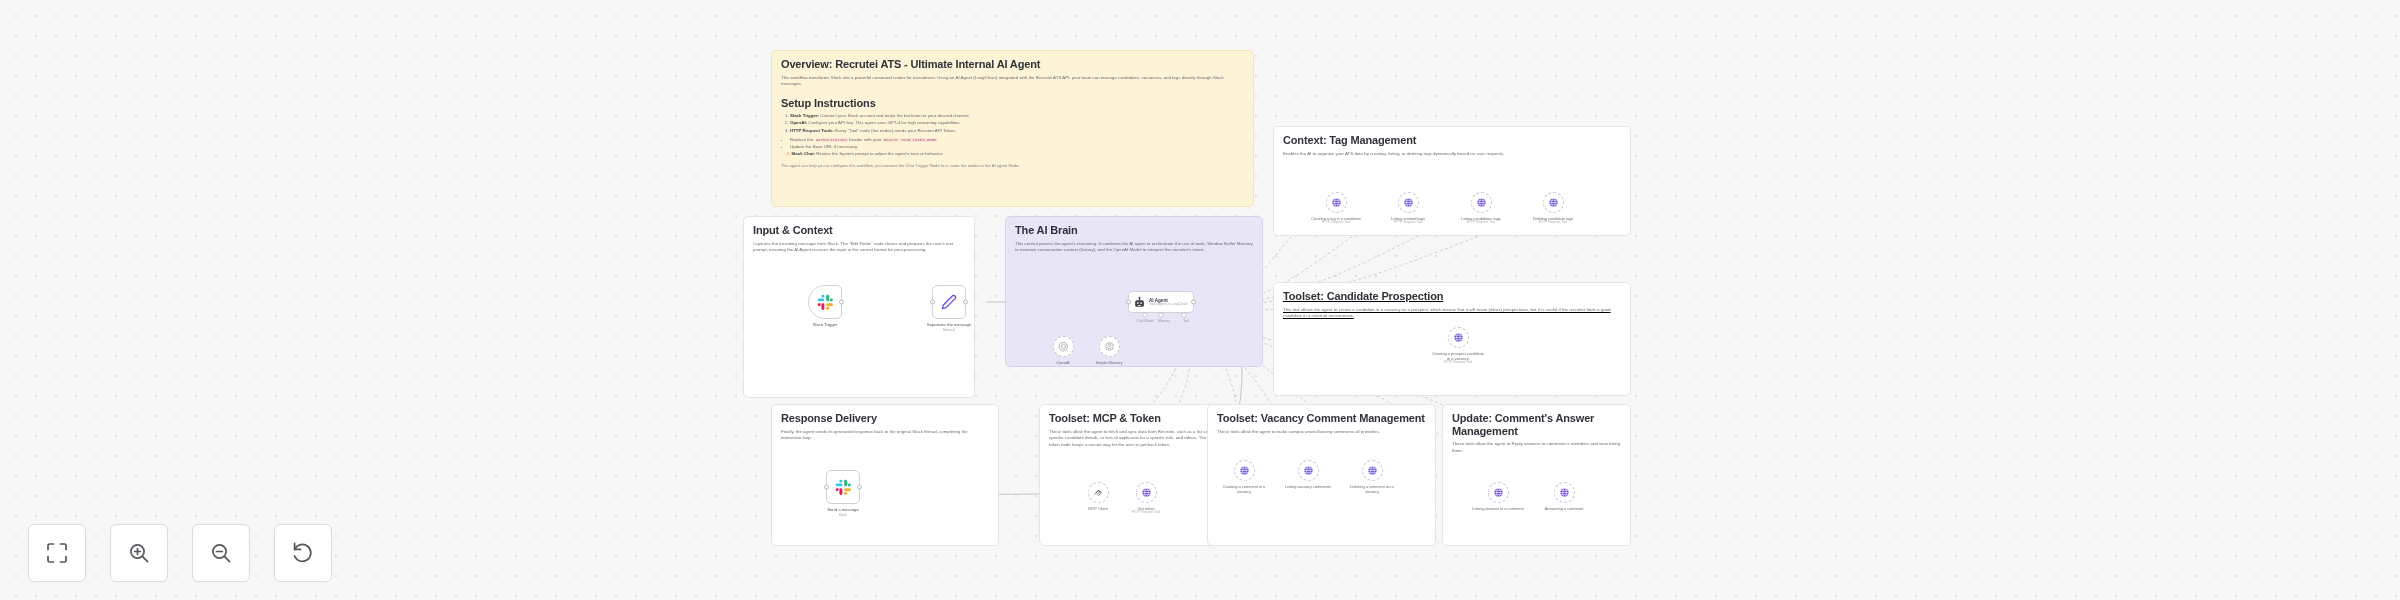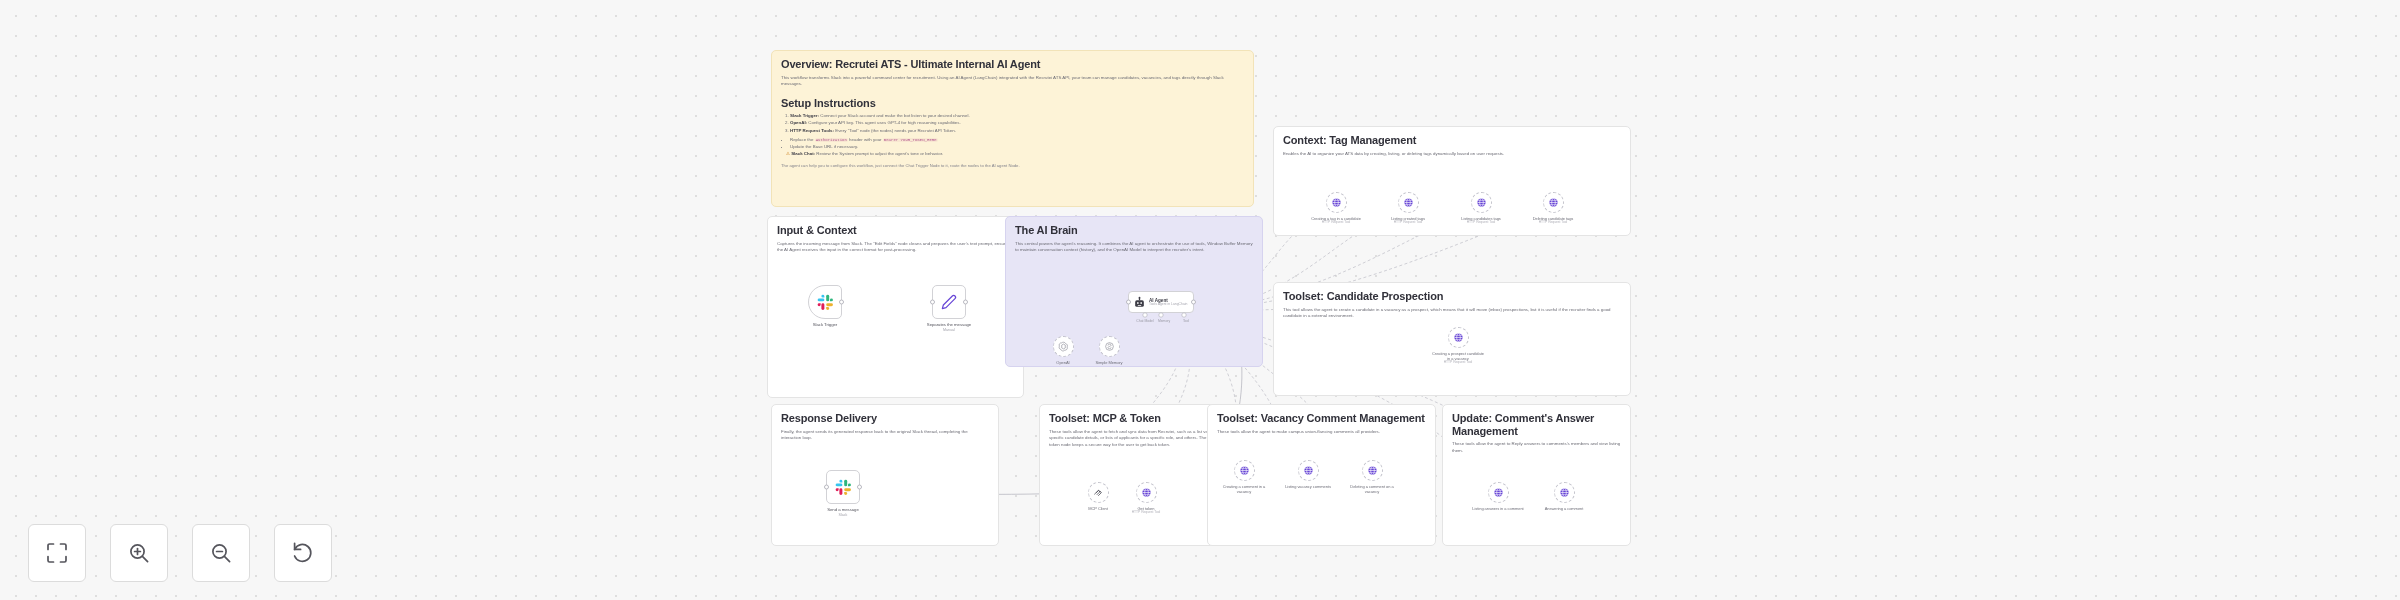--- a/index.html
+++ b/index.html
@@ -255,36 +255,36 @@
       </li>
       <li class="warn" style="list-style:none; margin-left:-4px;">
         <span style="color:#d08a2d;">⚠</span>
         <strong>Slack Chat:</strong>
         <span>Review the System prompt to adjust the agent's tone or behavior.</span>
       </li>
     </ul>
     <p style="margin-top:6px;" class="muted-sub">The agent can help you to configure this workflow, just connect the Chat Trigger Node to it, route the nodes to the AI agent Node.</p>
   </div>
 
-  <div class="note note-white" style="left:767px; top:216px; width:257px; height:182px;">
+  <div class="note note-white" style="left:743px; top:216px; width:232px; height:182px;">
     <h1>Input &amp; Context</h1>
     <p>Captures the incoming message from Slack. The "Edit Fields" node cleans and prepares the user's text prompt, ensuring the AI Agent receives the input in the correct format for post-processing.</p>
   </div>
 
   <div class="note note-lilac" style="left:1005px; top:216px; width:258px; height:151px;">
     <h1>The AI Brain</h1>
     <p>This central powers the agent's reasoning. It combines the AI agent to orchestrate the use of tools, Window Buffer Memory to maintain conversation context (history), and the OpenAI Model to interpret the recruiter's intent.</p>
   </div>
 
   <div class="note note-white" style="left:1273px; top:126px; width:358px; height:110px;">
     <h1>Context: Tag Management</h1>
     <p>Enables the AI to organize your ATS data by creating, listing, or deleting tags dynamically based on user requests.</p>
   </div>
 
-  <div class="note note-white" style="left:1273px; top:282px; width:358px; height:114px;">
+  <div class="note note-white" style="left:1273px; top:282px; width:358px; height:114px;text-decoration:underline;">
     <h1>Toolset: Candidate Prospection</h1>
     <p>This tool allows the agent to create a candidate in a vacancy as a prospect, which means that it will move (inbox) prospections, but it is useful if the recruiter finds a good candidate in a external environment.</p>
   </div>
 
   <div class="note note-white" style="left:771px; top:404px; width:228px; height:142px;">
     <h1>Response Delivery</h1>
     <p>Finally, the agent sends its generated response back to the original Slack thread, completing the interaction loop.</p>
   </div>
 
   <div class="note note-white" style="left:1005px; top:404px; width:196px; height:142px;margin-left:34px;">

